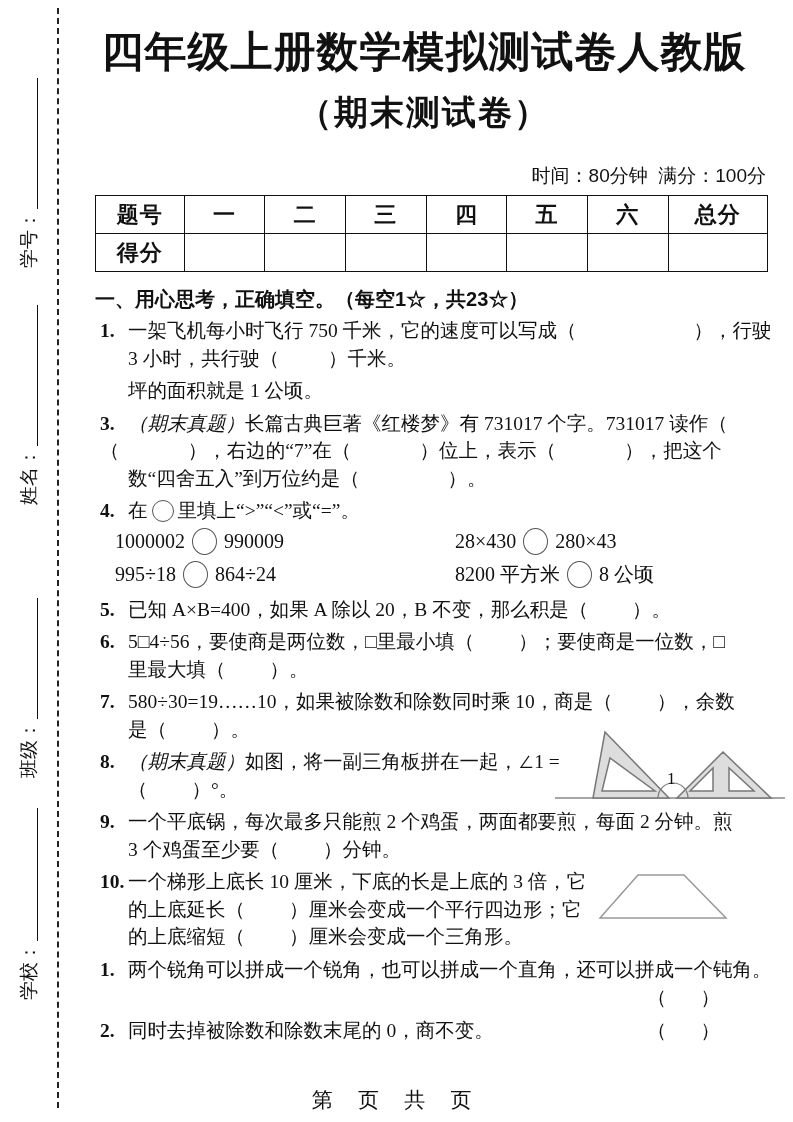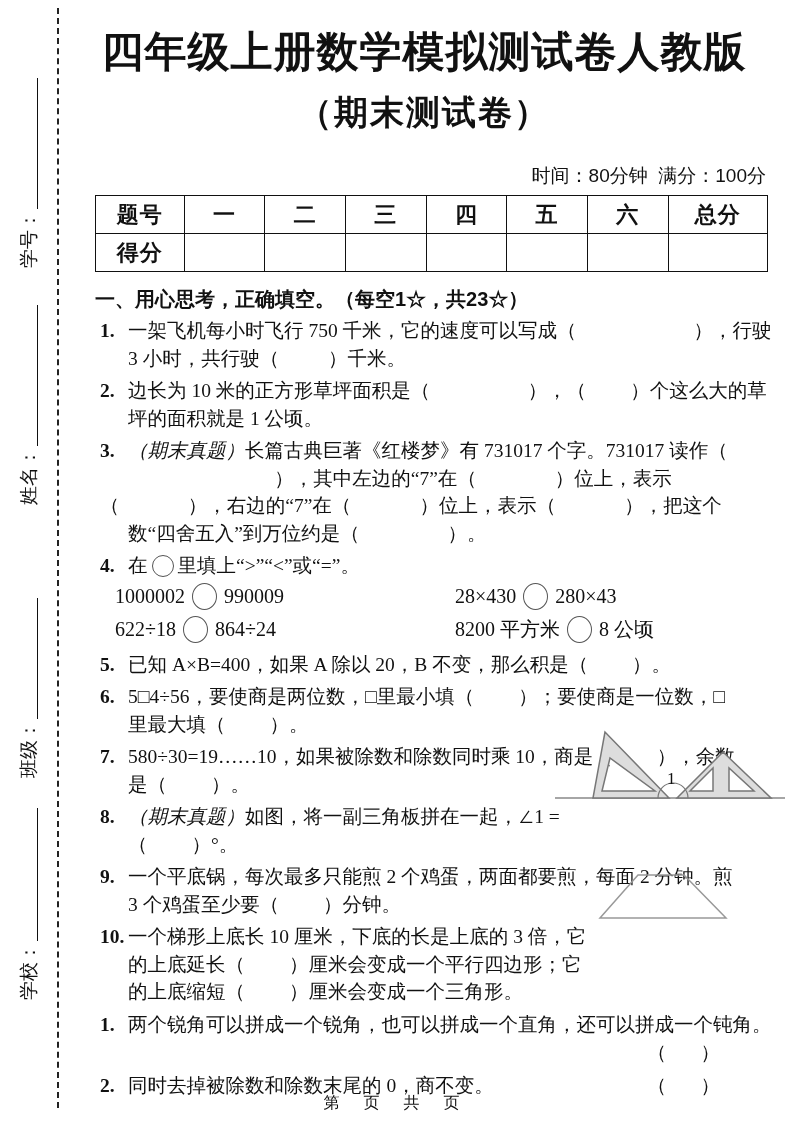--- a/index.html
+++ b/index.html
@@ -76,21 +76,21 @@
   .cmp.small { width:22px; height:22px; vertical-align:-5px; margin:0 4px; }
   
   .ans { text-align:right; padding-right:50px; line-height:29px; white-space:pre; font-size:19.5px; }
   .ql.flexrow { display:flex; justify-content:space-between; padding-right:50px; }
   
   .fig { position:absolute; }
   .fig svg text { font-family:"Liberation Serif", serif; font-size:17px; fill:#111; }
   
   .page-footer {
     position:absolute; left:0; right:0; bottom:8px; text-align:center;
-    font-size:16px; letter-spacing:10px; white-space:pre;
+    font-size:21px; letter-spacing:10px; white-space:pre;
     font-family:"Liberation Serif", serif;
   }
 </style>
 </head>
 <body>
 
 <div class="page">
 
   <div class="dashed-divider"></div>
 
@@ -143,40 +143,38 @@
       </table>
 
     <div class="sec-heading"><span>一、</span><span>用心思考，正确填空。</span><span>（每空1☆，共23☆）</span></div>
 
     <div class="qblock q">
       <div class="ql first"><span class="qn">1.</span><span class="txt">一架飞机每小时飞行 750 千米，它的速度可以写成（                        ），行驶</span></div>
       <div class="ql"><span class="txt">3 小时，共行驶（          ）千米。</span></div>
     </div>
 
     <div class="qblock q">
-      <div class="ql first"><span class="qn">2.</span><span class="txt">边长为 10 米的正方形草坪面积是（                    ），（         ）个这么大的草</span></div>
       <div class="ql"><span class="txt">坪的面积就是 1 公顷。</span></div>
     </div>
 
     <div class="qblock q">
       <div class="ql first"><span class="qn">3.</span><span class="kai">（期末真题）</span><span class="txt">长篇古典巨著《红楼梦》有 731017 个字。731017 读作（</span></div>
-      <div class="ql"><span class="txt">                              ），其中左边的“7”在（                ）位上，表示</span></div>
       <div class="ql first"><span class="txt">（              ），右边的“7”在（              ）位上，表示（              ），把这个</span></div>
       <div class="ql"><span class="txt">数“四舍五入”到万位约是（                  ）。</span></div>
     </div>
 
     <div class="qblock q">
       <div class="ql first"><span class="qn">4.</span><span class="txt">在</span><span class="cmp small"></span><span class="txt">里填上“&gt;”“&lt;”或“=”。</span></div>
     </div>
     <div class="q4row">
       <span class="q4cell-l"><span class="txt">1000002</span><span class="cmp"></span><span class="txt">990009</span></span>
       <span><span class="txt">28×430</span><span class="cmp"></span><span class="txt">280×43</span></span>
     </div>
     <div class="q4row">
-      <span class="q4cell-l"><span class="txt">622÷18</span><span class="cmp"></span><span class="txt">864÷24</span></span>
+      <span class="q4cell-l"><span class="txt">995÷18</span><span class="cmp"></span><span class="txt">864÷24</span></span>
       <span><span class="txt">8200 平方米</span><span class="cmp"></span><span class="txt">8 公顷</span></span>
     </div>
 
     <div class="qblock q">
       <div class="ql first"><span class="qn">5.</span><span class="txt">已知 A×B=400，如果 A 除以 20，B 不变，那么积是（         ）。</span></div>
     </div>
 
     <div class="qblock q">
       <div class="ql first"><span class="qn">6.</span><span class="txt">5□4÷56，要使商是两位数，□里最小填（         ）；要使商是一位数，□</span></div>
       <div class="ql"><span class="txt">里最大填（         ）。</span></div>

